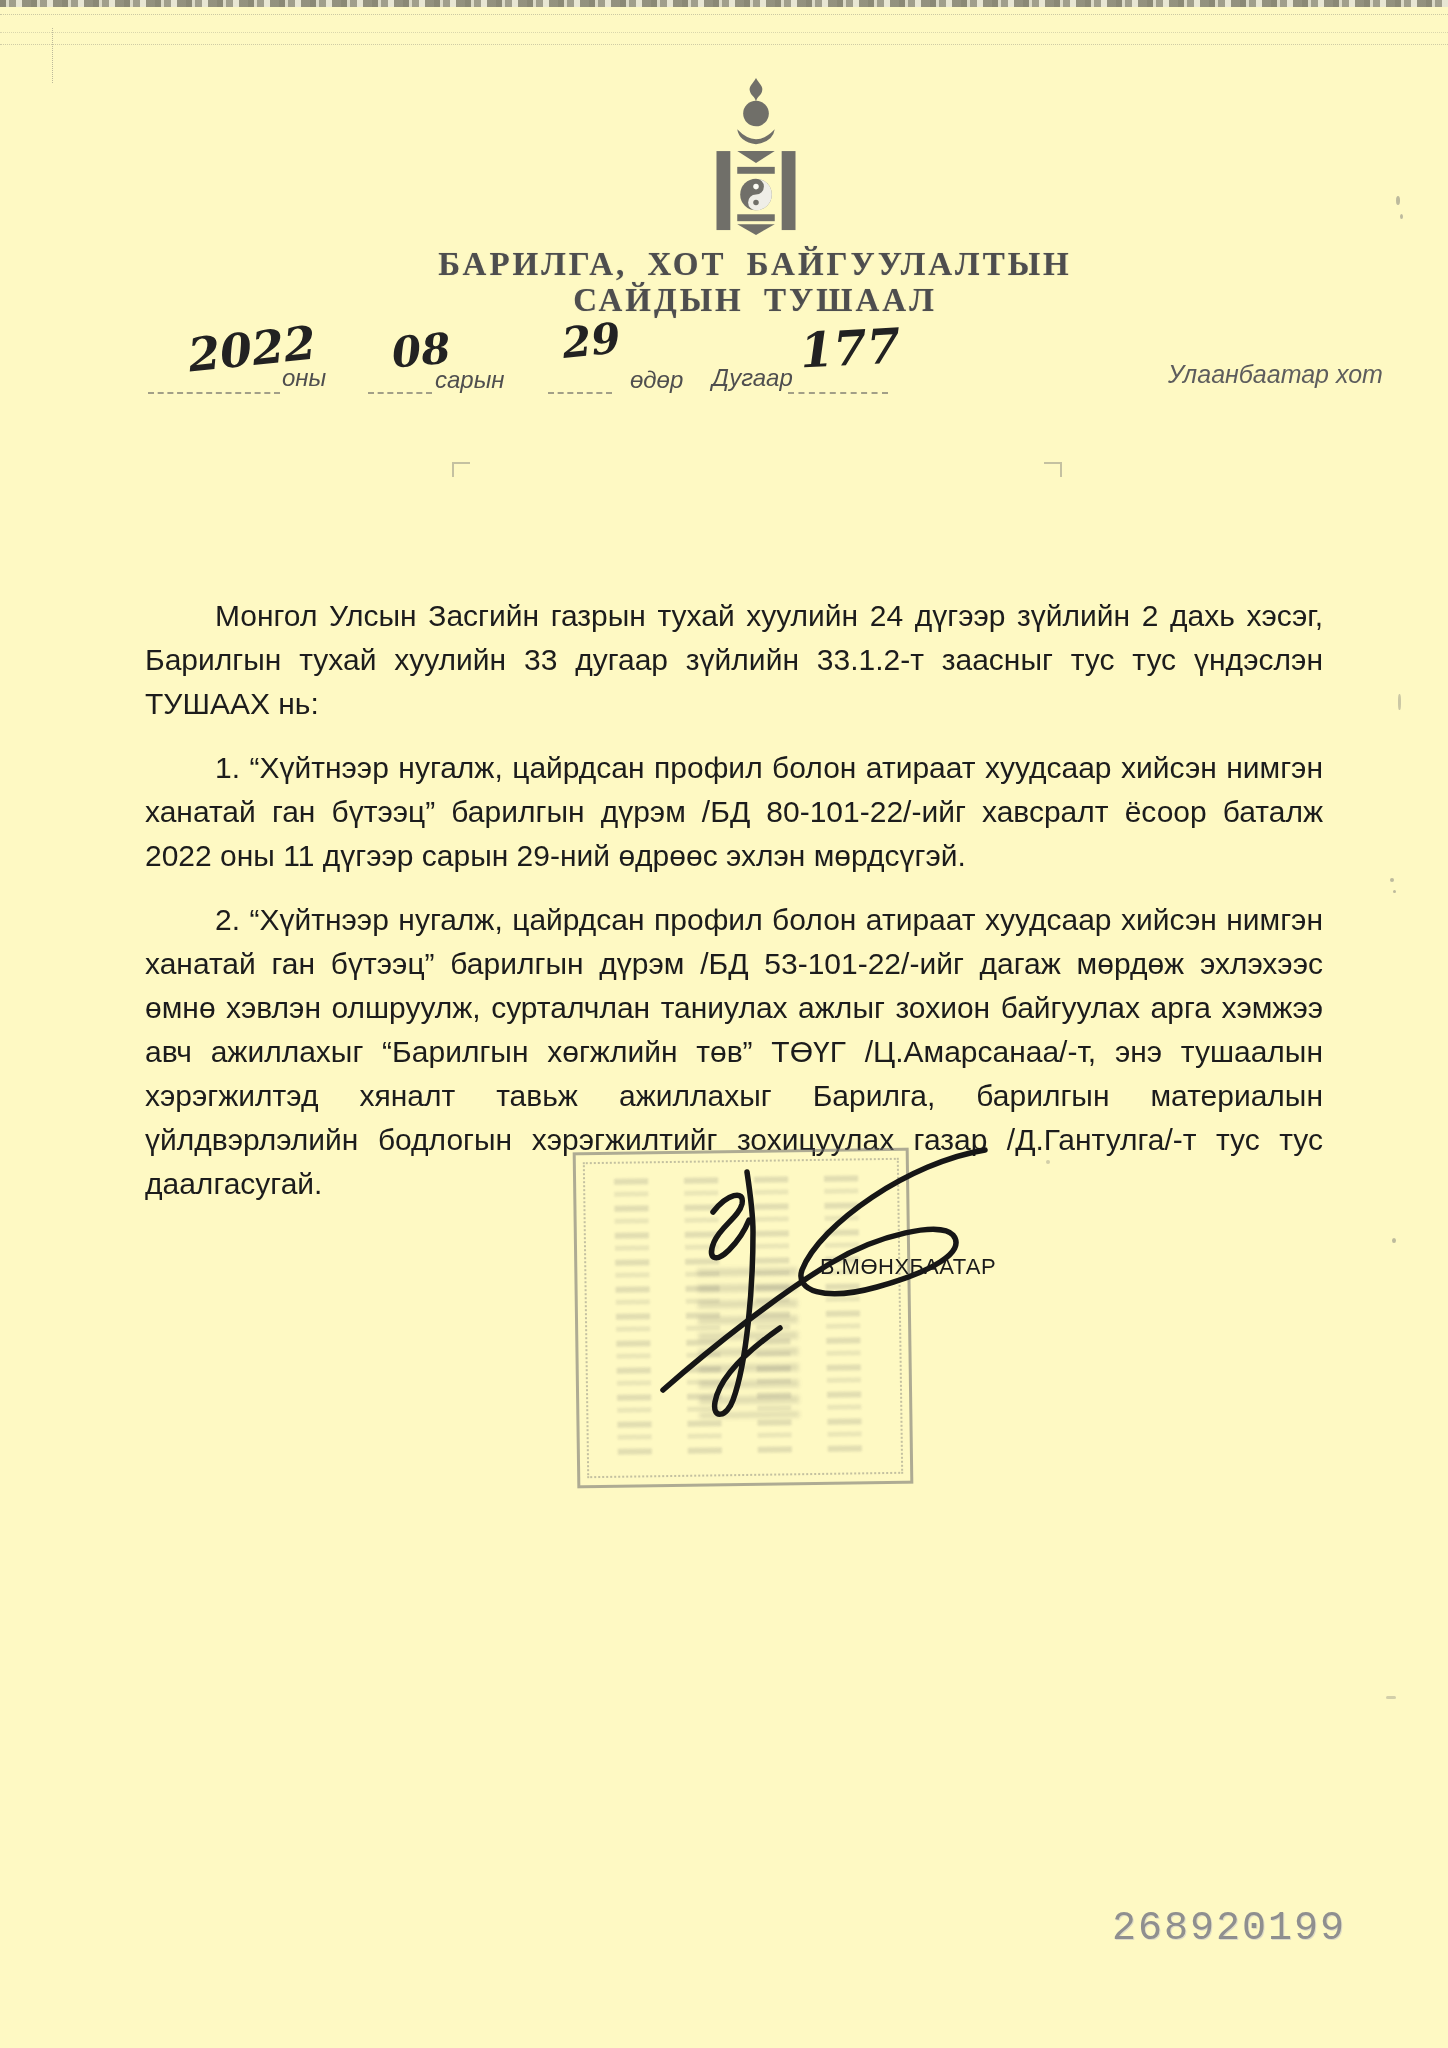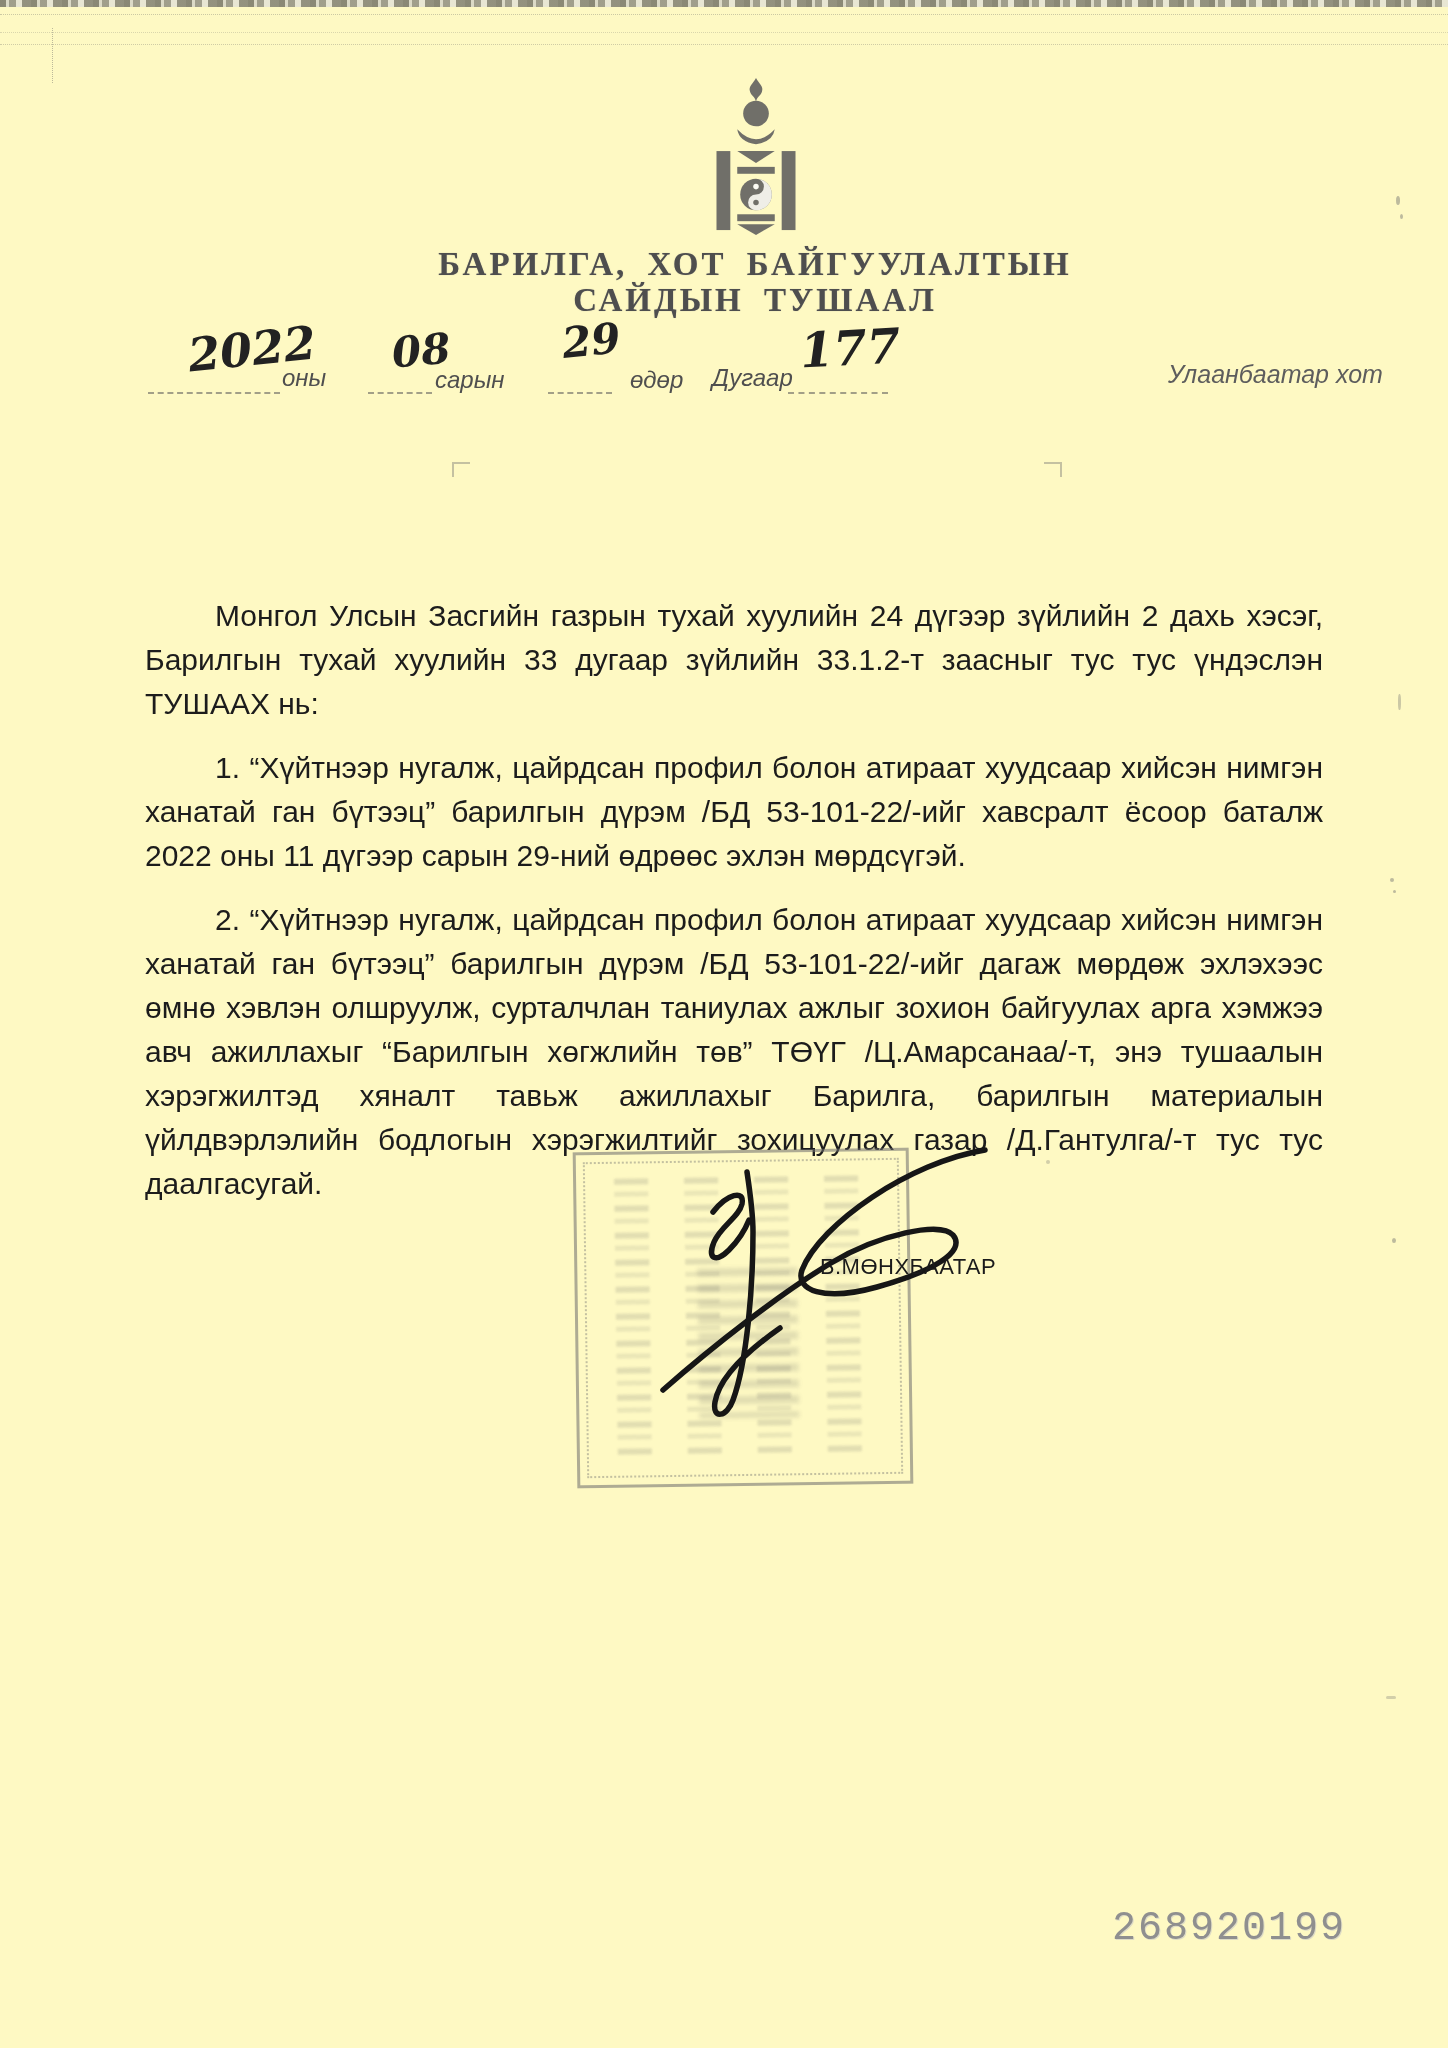--- a/index.html
+++ b/index.html
@@ -163,21 +163,21 @@
   <span class="hw num">177</span>
   <div class="u-line num"></div>
 
   <span class="lbl city">Улаанбаатар хот</span>
 
   <div class="corner left"></div>
   <div class="corner right"></div>
 
   <div class="body-text">
     <p>Монгол Улсын Засгийн газрын тухай хуулийн 24 дүгээр зүйлийн 2 дахь хэсэг, Барилгын тухай хуулийн 33 дугаар зүйлийн 33.1.2-т заасныг тус тус үндэслэн ТУШААХ нь:</p>
-    <p>1. “Хүйтнээр нугалж, цайрдсан профил болон атираат хуудсаар хийсэн нимгэн ханатай ган бүтээц” барилгын дүрэм /БД 53-101-22/-ийг хавсралт ёсоор баталж 2022 оны 11 дүгээр сарын 29-ний өдрөөс эхлэн мөрдсүгэй.</p>
+    <p>1. “Хүйтнээр нугалж, цайрдсан профил болон атираат хуудсаар хийсэн нимгэн ханатай ган бүтээц” барилгын дүрэм /БД 80-101-22/-ийг хавсралт ёсоор баталж 2022 оны 11 дүгээр сарын 29-ний өдрөөс эхлэн мөрдсүгэй.</p>
     <p>2. “Хүйтнээр нугалж, цайрдсан профил болон атираат хуудсаар хийсэн нимгэн ханатай ган бүтээц” барилгын дүрэм /БД 53-101-22/-ийг дагаж мөрдөж эхлэхээс өмнө хэвлэн олшруулж, сурталчлан таниулах ажлыг зохион байгуулах арга хэмжээ авч ажиллахыг “Барилгын хөгжлийн төв” ТӨҮГ /Ц.Амарсанаа/-т, энэ тушаалын хэрэгжилтэд хяналт тавьж ажиллахыг Барилга, барилгын материалын үйлдвэрлэлийн бодлогын хэрэгжилтийг зохицуулах газар /Д.Гантулга/-т тус тус даалгасугай.</p>
   </div>
 
   <div class="stamp">
     <div class="stamp-col c1"></div>
     <div class="stamp-col c2"></div>
     <div class="stamp-col c3"></div>
     <div class="stamp-col c4"></div>
     <div class="stamp-smudge"></div>
   </div>

